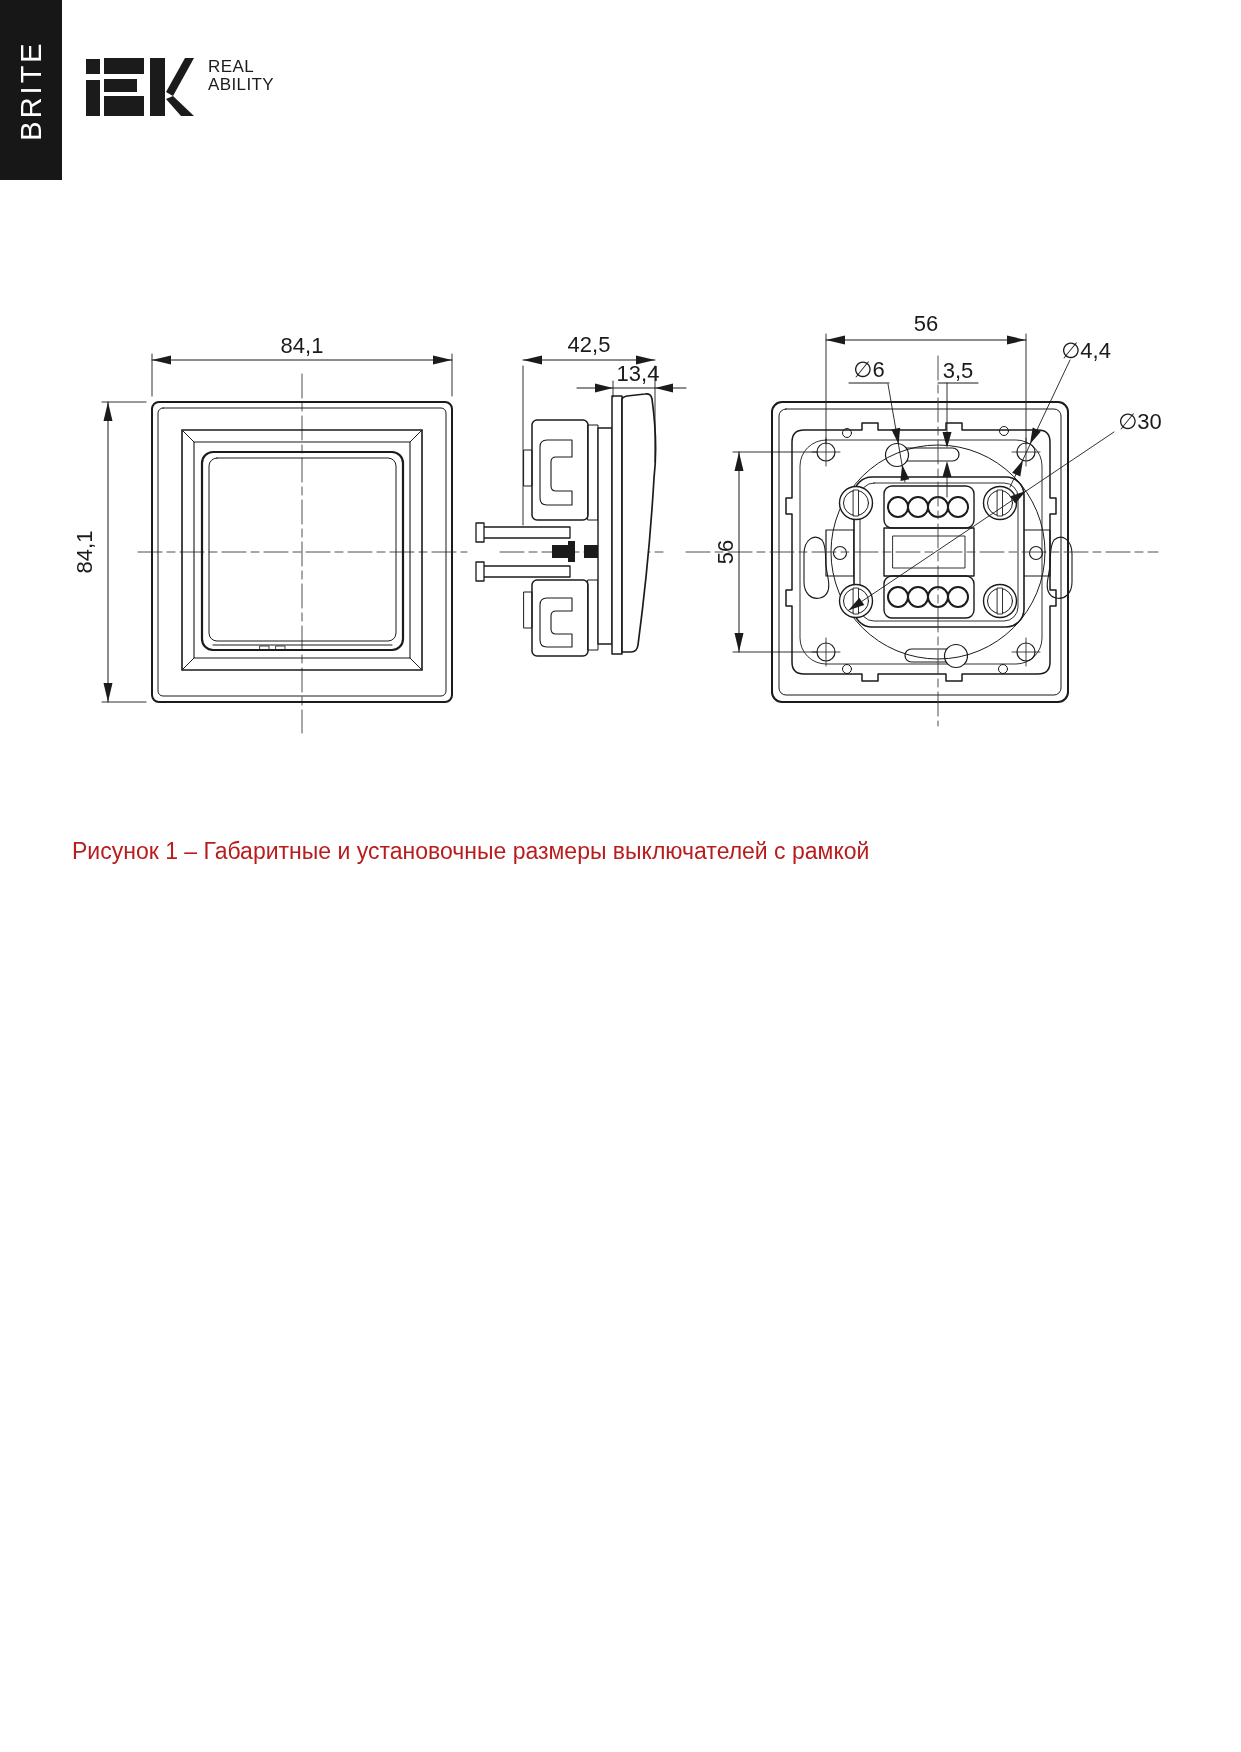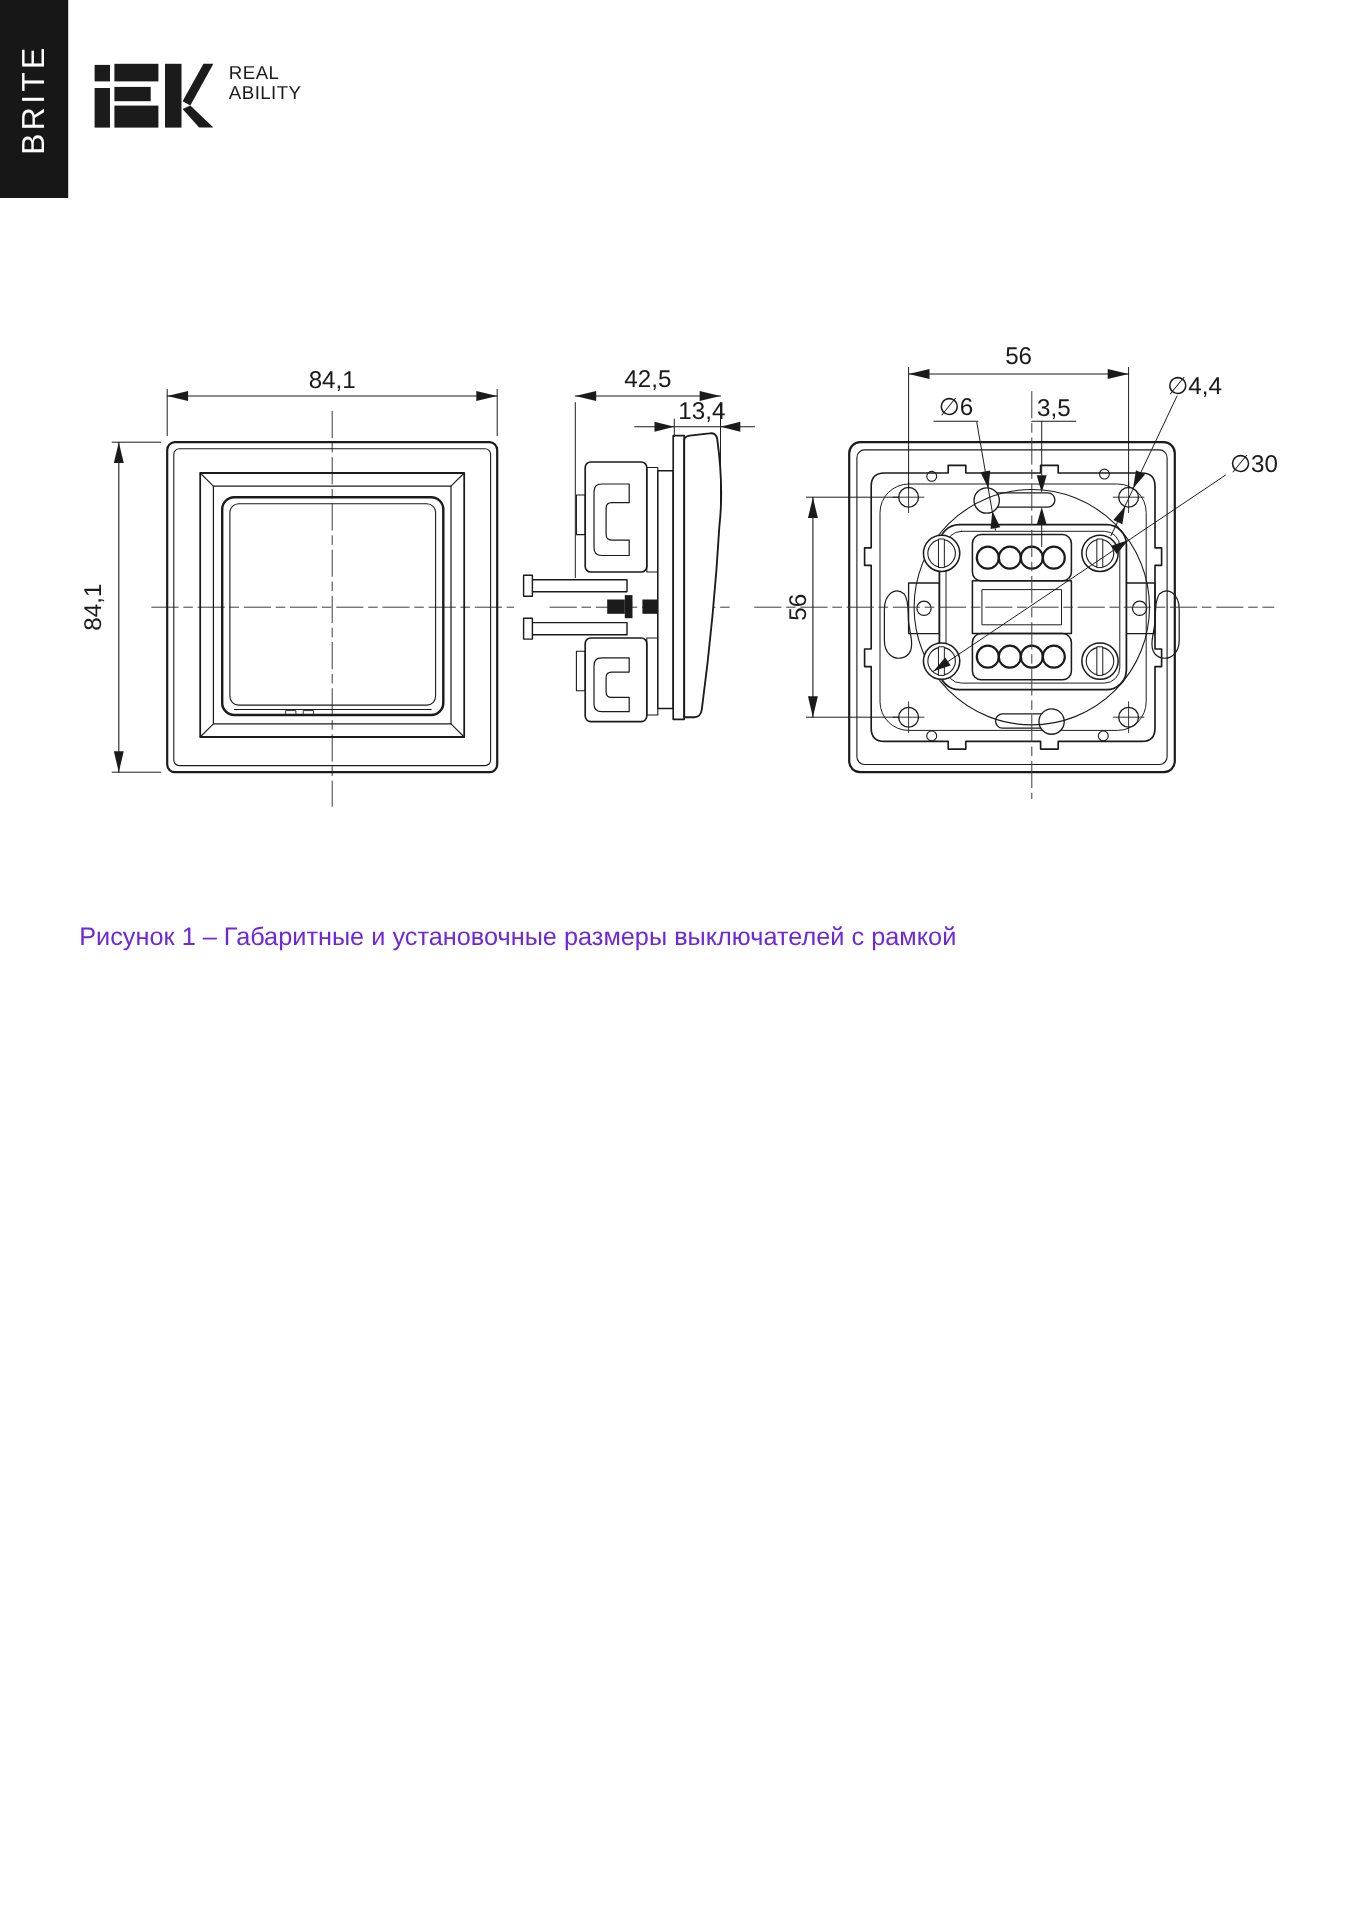--- a/index.html
+++ b/index.html
@@ -35,21 +35,21 @@
     position:absolute;
     transform:translate(-50%,-50%);
     font-size:22px;
     white-space:nowrap;
     color:#1b1b1b;
   }
   .dim-label.rot{transform:translate(-50%,-50%) rotate(-90deg);}
   .caption{
     position:absolute;left:72px;top:838px;
     font-size:23px;
-    color:#6d28d9;
+    color:#b91c1c;
     white-space:nowrap;
   }
 </style>
 </head>
 <body>
 
 <div class="page">
 
   <div class="brite-band">
     <span class="vtext">BRITE</span>

